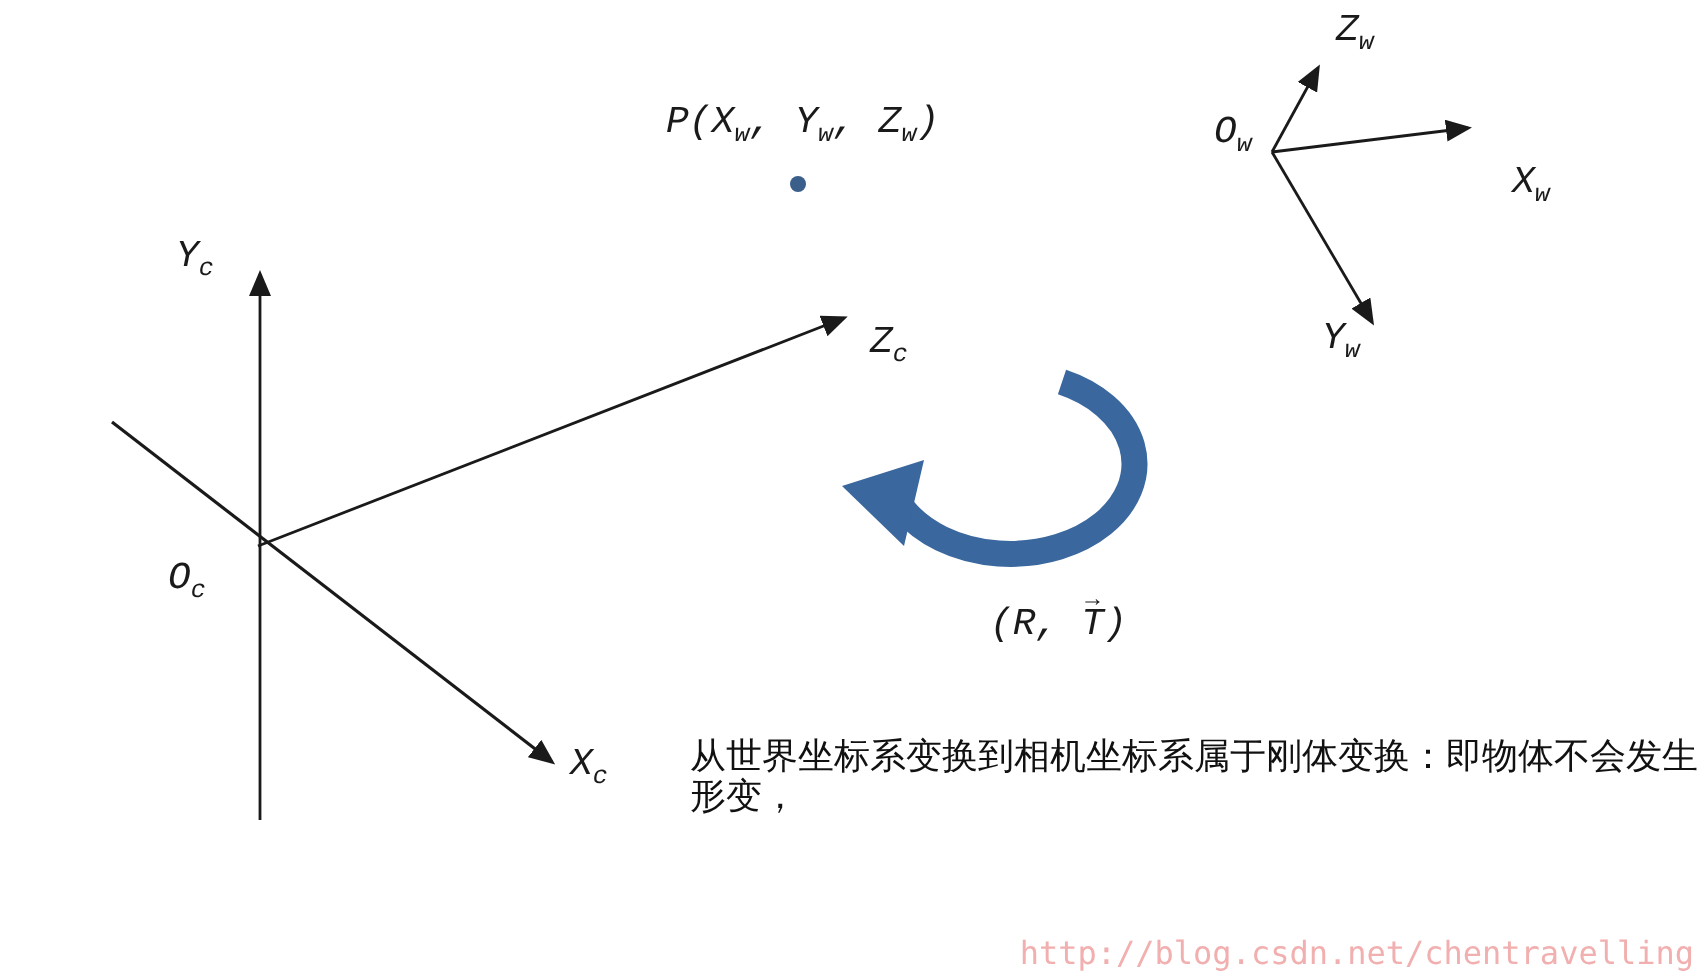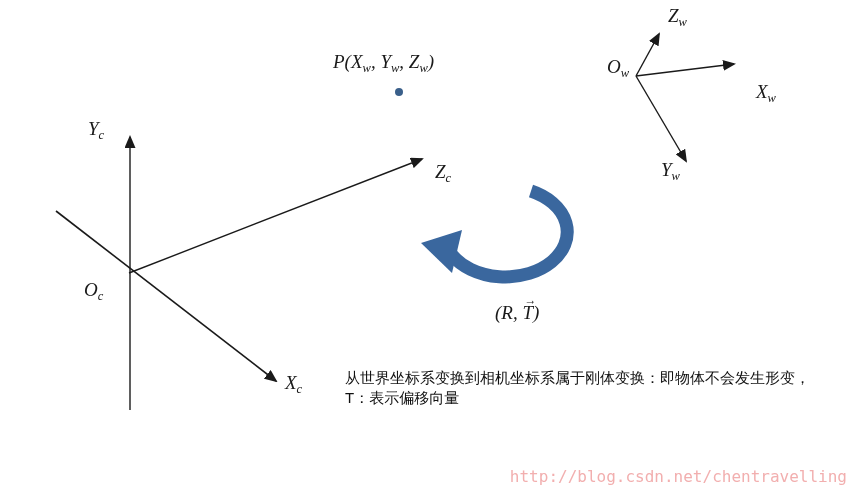--- a/index.html
+++ b/index.html
@@ -7,21 +7,21 @@
     position: relative;
     width: 851px;
     height: 487px;
     background: #ffffff;
     overflow: hidden;
     font-family: "Liberation Sans", sans-serif;
   }
   .canvas svg { position: absolute; left: 0; top: 0; }
   .mlabel {
     position: absolute;
-    font-family: Liberation Serif, serif;
+    font-family: Liberation Mono, monospace;
     font-style: italic;
     font-size: 19px;
     color: #1a1a1a;
     white-space: nowrap;
     line-height: 1;
   }
   .mlabel sub {
     font-size: 0.66em;
     font-style: italic;
     vertical-align: -0.35em;
@@ -34,21 +34,21 @@
     left: 2px;
     font-size: 12px;
     font-style: normal;
     letter-spacing: 0;
   }
   .annotation {
     position: absolute;
     left: 345px;
     top: 368px;
     width: 505px;
-    font-size: 15px;
+    font-size: 18px;
     line-height: 20px;
     color: #111111;
     font-family: "Liberation Sans", sans-serif;
   }
   .watermark {
     position: absolute;
     right: 4px;
     bottom: 1px;
     font-family: "DejaVu Sans Mono", monospace;
     font-size: 16px;
@@ -118,18 +118,17 @@
   <div class="mlabel" style="left:661px; top:160px;">
     <span>Y</span><sub>w</sub>
   </div>
 
   <div class="mlabel" style="left:495px; top:303px;">
     <span>(R, </span><span class="vec"><span class="vec-arrow">→</span><span>T</span></span><span>)</span>
   </div>
 
   <div class="annotation">
     <div>从世界坐标系变换到相机坐标系属于刚体变换：即物体不会发生形变，</div>
-    <div>T：表示偏移向量</div>
   </div>
 
   <div class="watermark" style="color: rgb(242, 175, 175);">http://blog.csdn.net/chentravelling</div>
 
 </div>
 
 </body></html>

